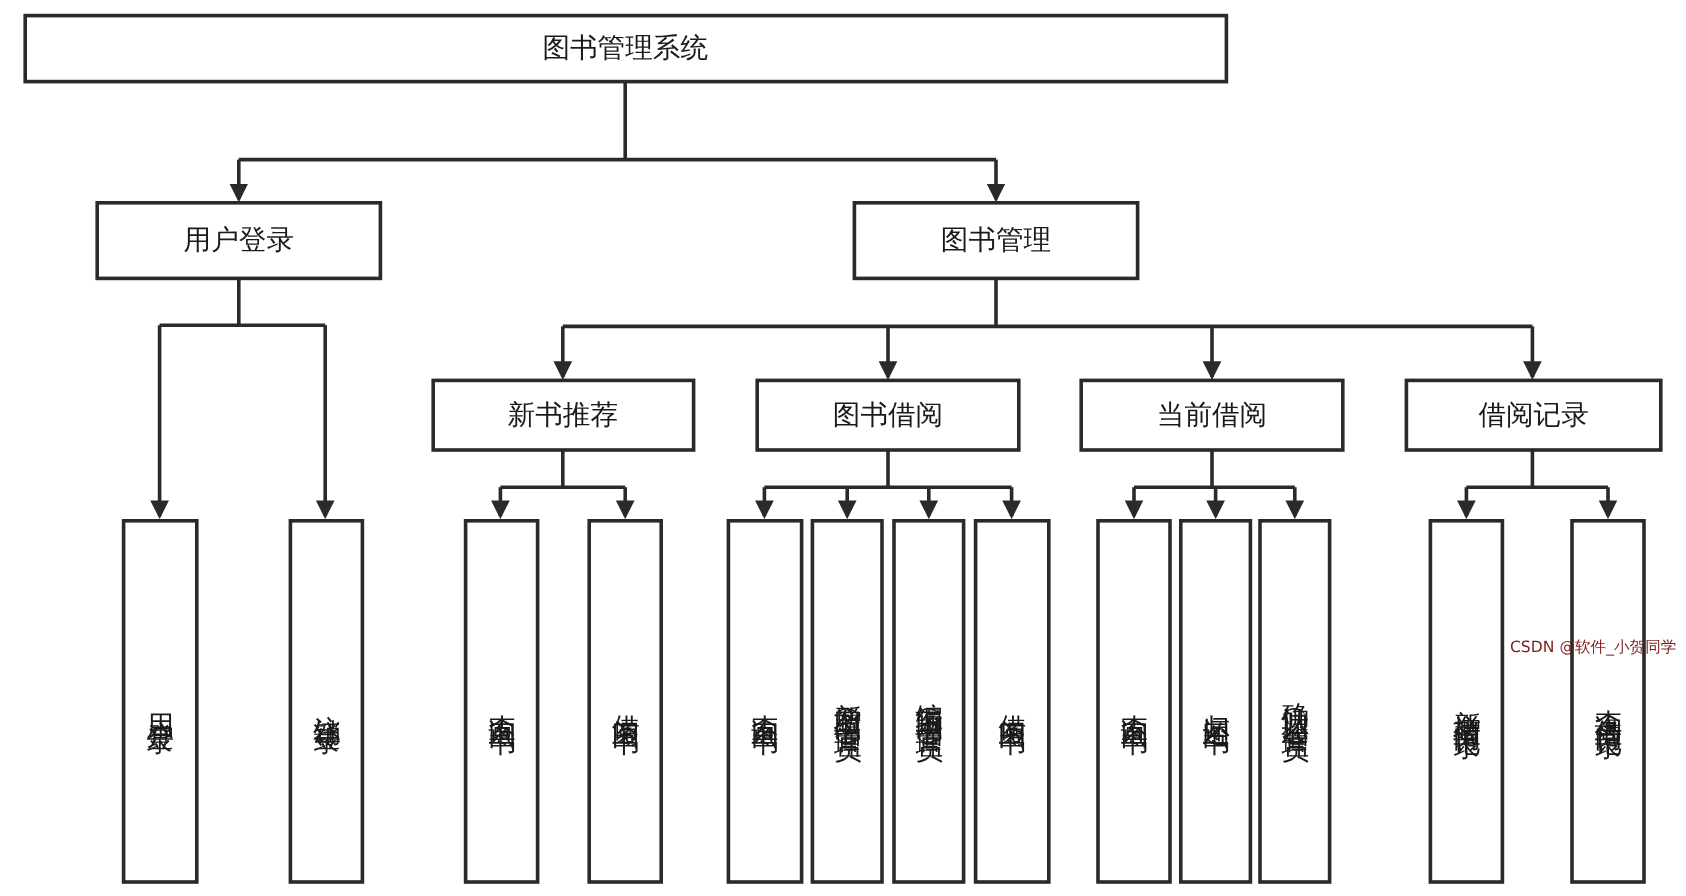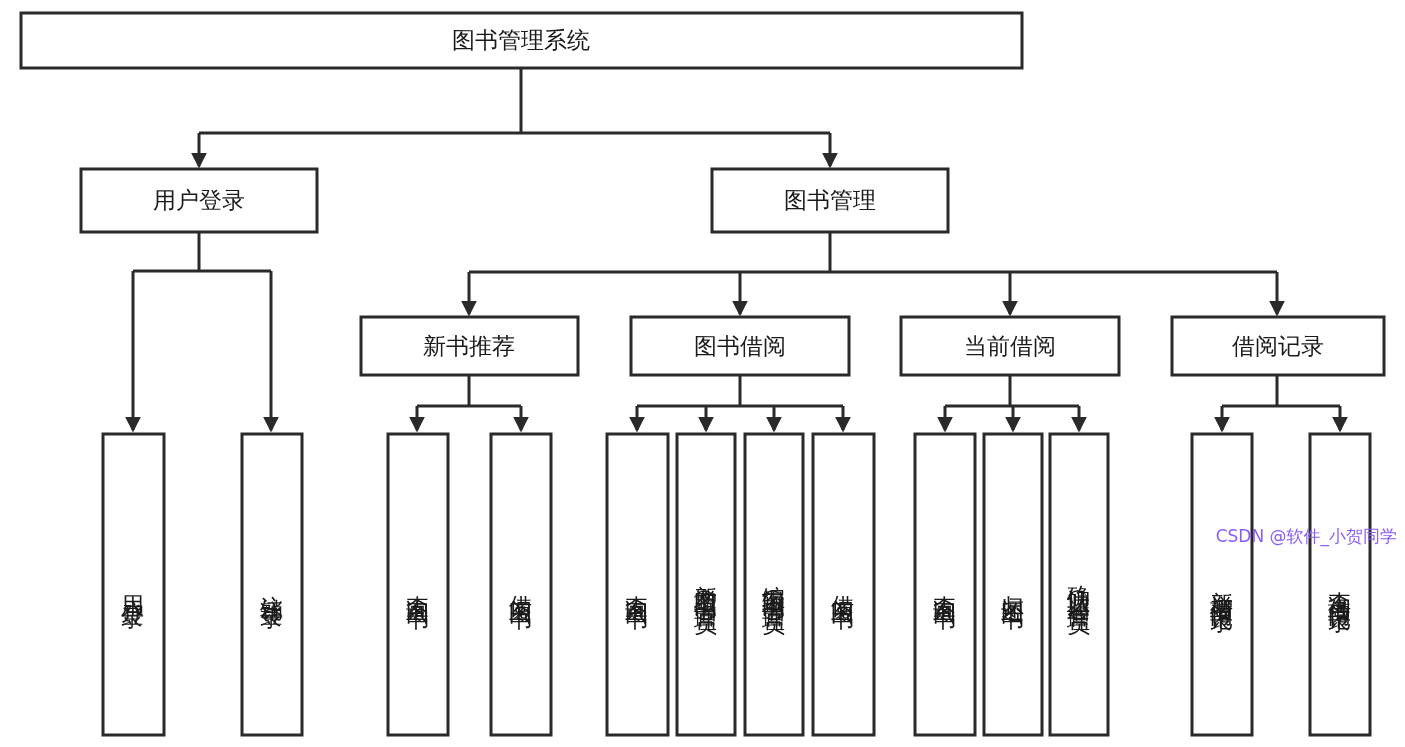--- a/index.html
+++ b/index.html
@@ -52,22 +52,22 @@
     writing-mode: vertical-rl;
     text-orientation: upright;
     text-anchor: middle;
     letter-spacing: 4px;
   }
   .watermark {
     position: absolute;
     right: 8px;
     bottom: 6px;
     font-family: "DejaVu Sans", "Liberation Sans", sans-serif;
-    font-size: 17px;
-    color: #8b5cf6;
+    font-size: 13px;
+    color: #7f1d1d;
     white-space: nowrap;
     pointer-events: none;
   }
 </style>
 </head>
 <body>
 
 <div id="diagram-root">
 
   <svg id="flow" viewBox="0 0 1405 747">

